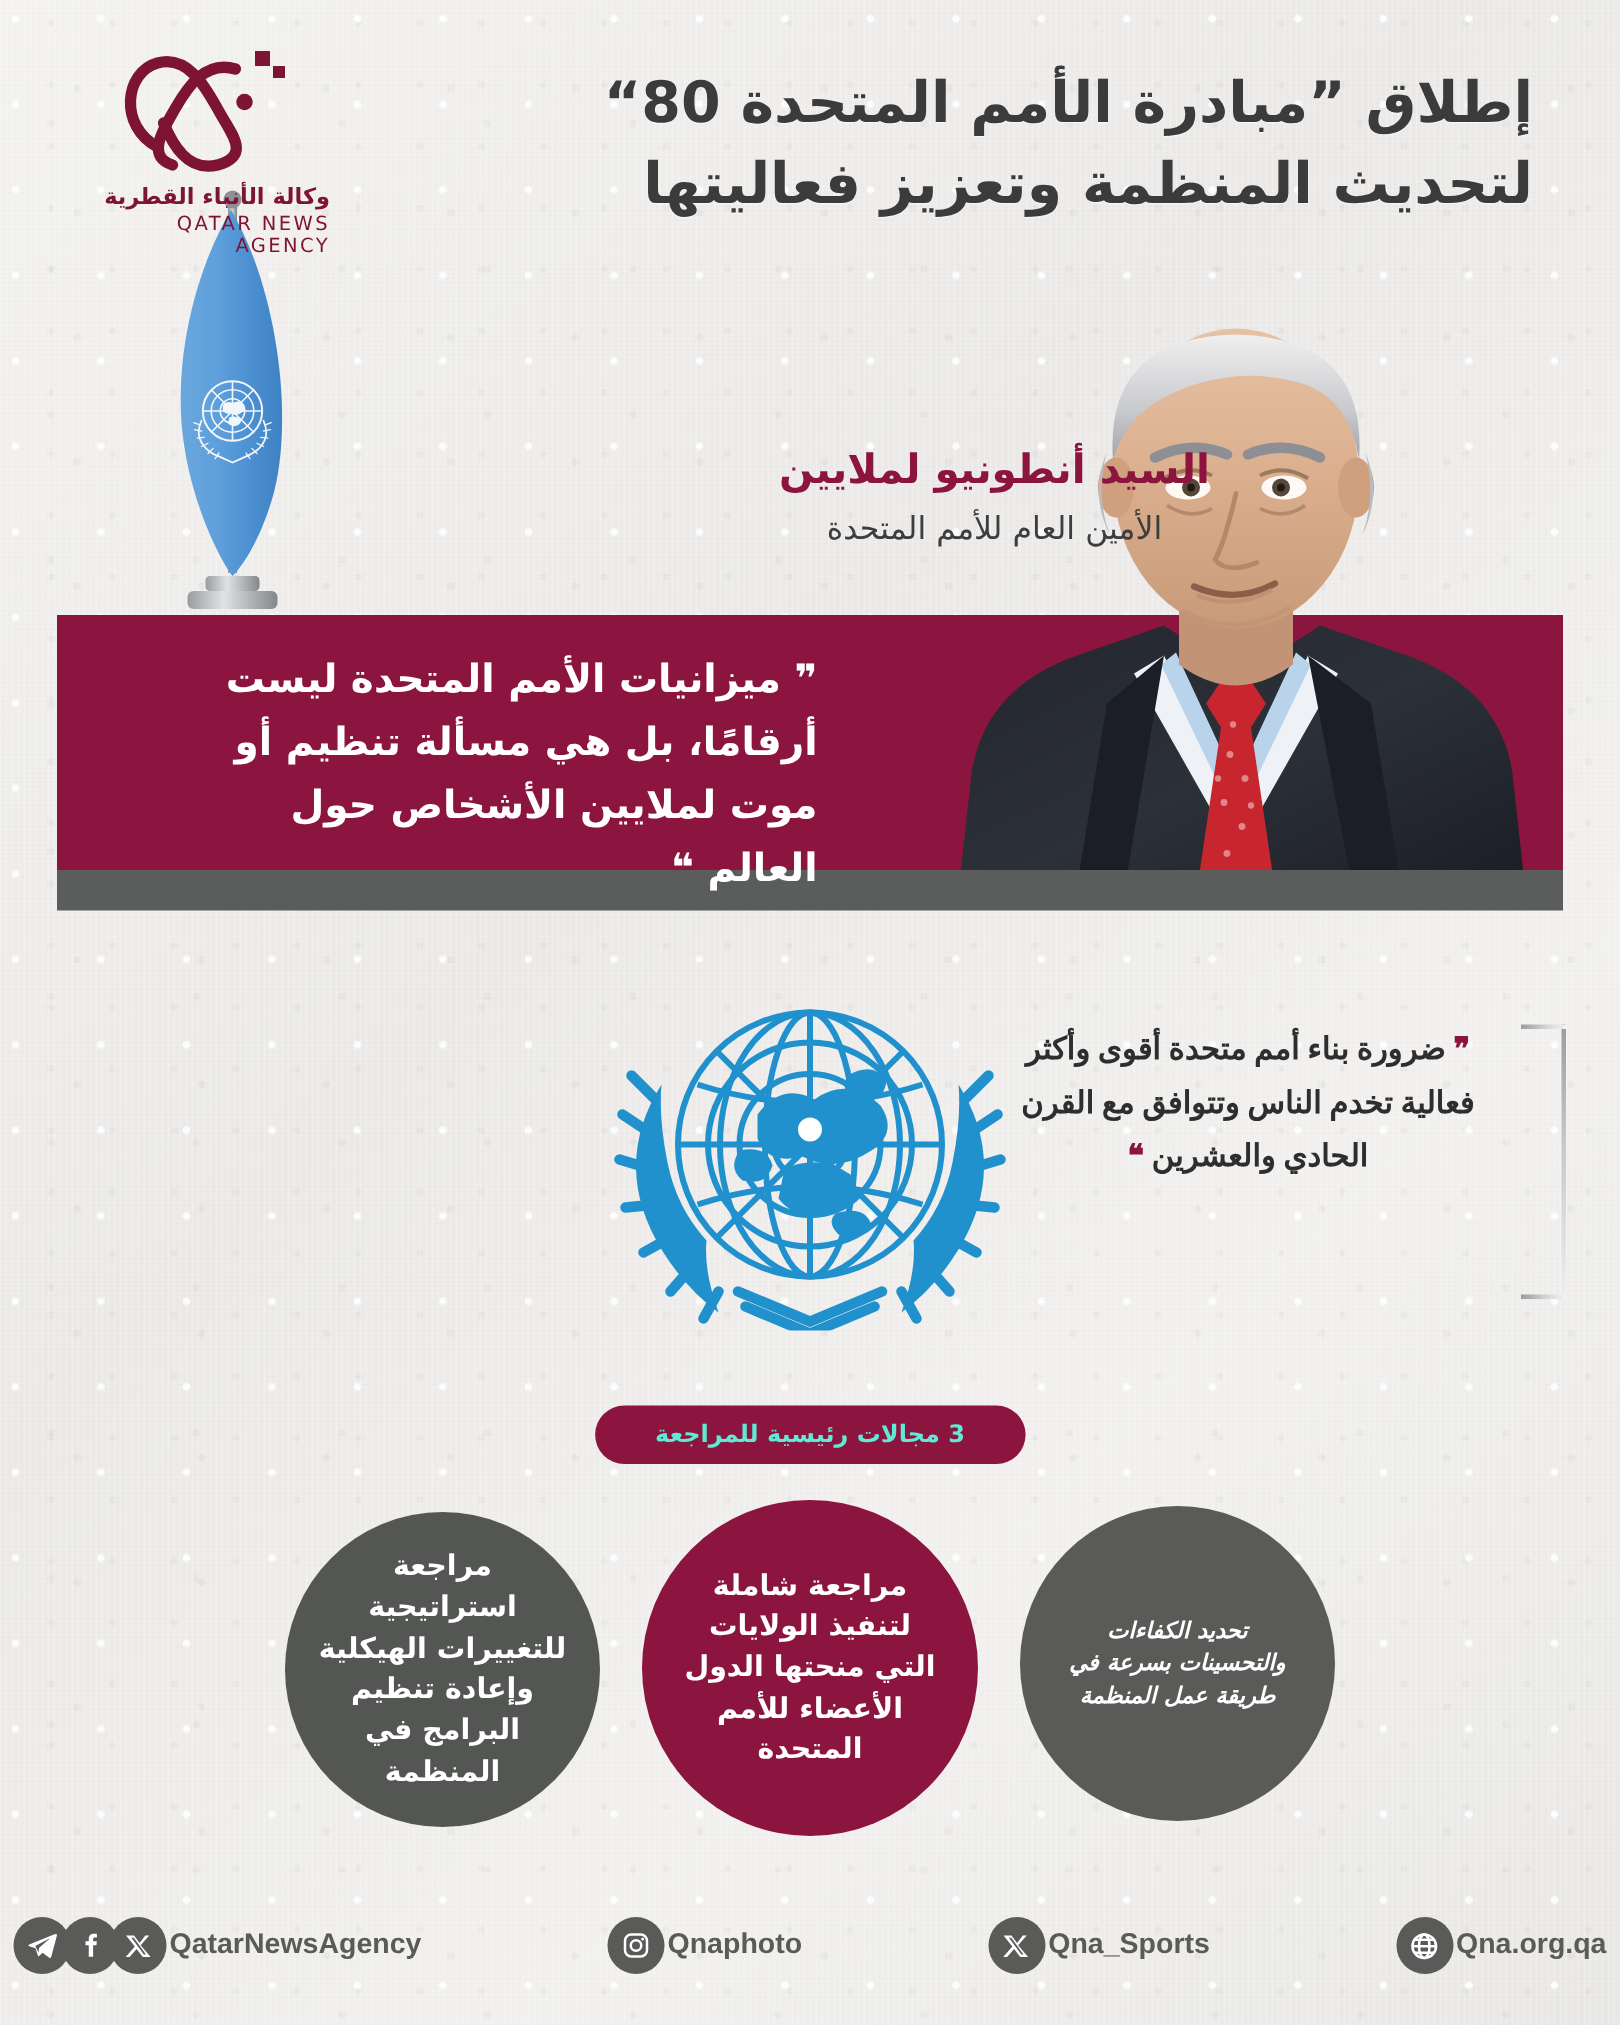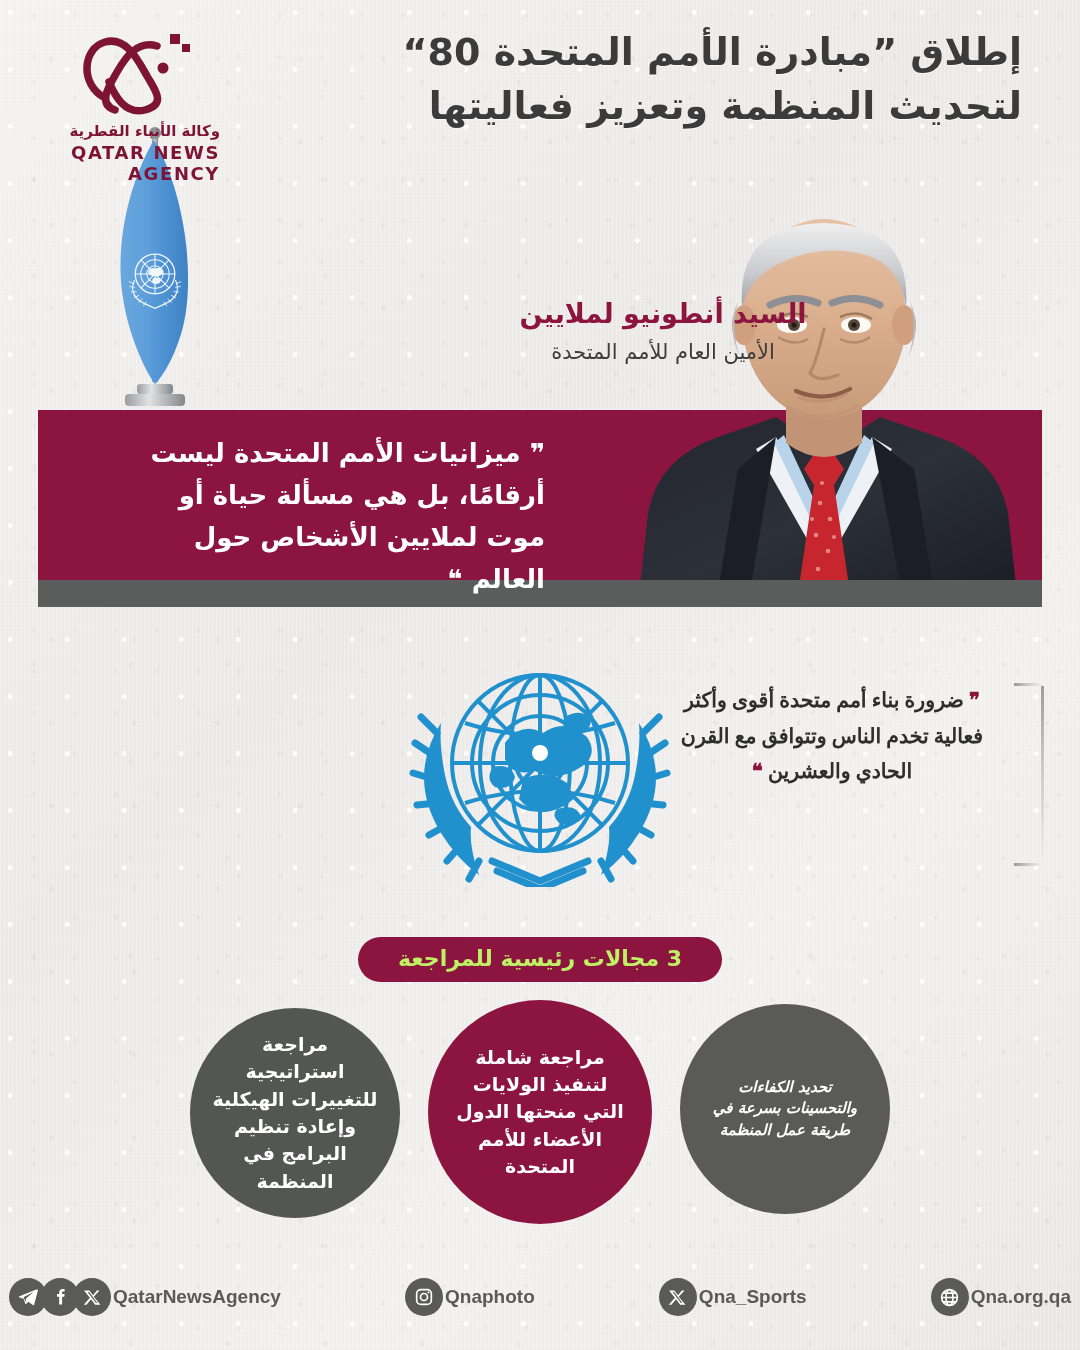--- a/index.html
+++ b/index.html
@@ -24,24 +24,24 @@
     background-image:
       repeating-linear-gradient(0deg, rgba(0,0,0,.012) 0 1px, rgba(0,0,0,0) 1px 3px),
       repeating-linear-gradient(90deg, rgba(255,255,255,.35) 0 1px, rgba(0,0,0,0) 1px 4px);
     opacity:.85;
   }
 
   
   .logo{position:absolute;top:26px;left:52px;width:168px;text-align:right;z-index:6;}
   .logo svg{display:block;margin:0 auto;}
   .logo .lg-ar{font-size:15px;color:#7e1434;font-weight:bold;letter-spacing:.3px;margin-top:4px;}
-  .logo .lg-en{font-size:18px;color:#7e1434;font-weight:bold;letter-spacing:1.6px;margin-top:2px;}
+  .logo .lg-en{font-size:13px;color:#7e1434;font-weight:normal;letter-spacing:1.6px;margin-top:2px;}
 
   .title{
-    position:absolute;top:26px;right:58px;width:660px;
+    position:absolute;top:42px;right:58px;width:660px;
     text-align:right;color:#3b3b3b;font-weight:bold;
     font-size:38px;line-height:1.42;letter-spacing:-.2px;
     text-shadow:0 1px 0 rgba(255,255,255,.6);
     z-index:5;
   }
 
   
   .flag{position:absolute;left:97px;top:122px;width:120px;height:300px;z-index:4;}
   .portrait-wrap{position:absolute;top:183px;left:618px;width:412px;height:420px;z-index:3;overflow:hidden;}
 
@@ -70,22 +70,22 @@
   .sq-right{right:36px;padding:0 42px 0 30px;text-align:center;font-family:Liberation Serif, serif;}
   .bracket{position:absolute;top:0;width:30px;height:183px;}
   .bracket i{position:absolute;display:block;background:
       linear-gradient(180deg,#9b9b9b,#c9c9c9 45%,#efefef);}
   .bk-v{top:0;width:3px;height:183px;}
   .bk-h{height:3px;width:30px;background:linear-gradient(90deg,#9b9b9b,#d8d8d8 60%,#f2f2f2)!important;}
 
   
   .pill{
     position:absolute;left:50%;transform:translateX(-50%);top:937px;
-    background:#8c1540;color:#bef264;border-radius:24px;
-    padding:9px 40px 11px;font-size:22px;font-weight:bold;white-space:nowrap;z-index:5;
+    background:#8c1540;color:#5eead4;border-radius:24px;
+    padding:9px 40px 11px;font-size:16px;font-weight:bold;white-space:nowrap;z-index:5;
   }
 
   
   .circles{position:absolute;top:1000px;left:0;width:1080px;height:235px;z-index:4;}
   .circ{
     position:absolute;border-radius:50%;display:flex;align-items:center;justify-content:center;
     color:#fff;text-align:center;font-weight:bold;line-height:1.44;padding:0 22px;box-sizing:border-box;
   }
   .c-right{right:190px;top:4px;width:210px;height:210px;background:#5a5a58;font-size:15px;font-style:italic;}
   .c-mid{left:50%;transform:translateX(-50%);top:0;width:224px;height:224px;background:#8c1540;font-size:19px;}
@@ -249,21 +249,21 @@
 
   <div class="speaker">
     <div class="nm">السيد أنطونيو لملايين</div>
     <div class="ttl">الأمين العام للأمم المتحدة</div>
   </div>
 
   <div class="band"></div>
   <div class="band-shadow"></div>
   <div class="band-text">
     <span class="qmark">❞</span>
-    <span>ميزانيات الأمم المتحدة ليست أرقامًا، بل هي مسألة حياة أو موت لملايين الأشخاص حول العالم</span>
+    <span>ميزانيات الأمم المتحدة ليست أرقامًا، بل هي مسألة تنظيم أو موت لملايين الأشخاص حول العالم</span>
     <span class="qmark">❝</span>
   </div>
 
   <svg class="un-emblem" viewBox="0 0 286 232">
     <g stroke="#2191ce" fill="none" stroke-width="4">
       <circle cx="143" cy="108" r="88"></circle>
       <circle cx="143" cy="108" r="68"></circle>
       <circle cx="143" cy="108" r="47"></circle>
       <circle cx="143" cy="108" r="24"></circle>
       <ellipse cx="143" cy="108" rx="30" ry="88"></ellipse>

